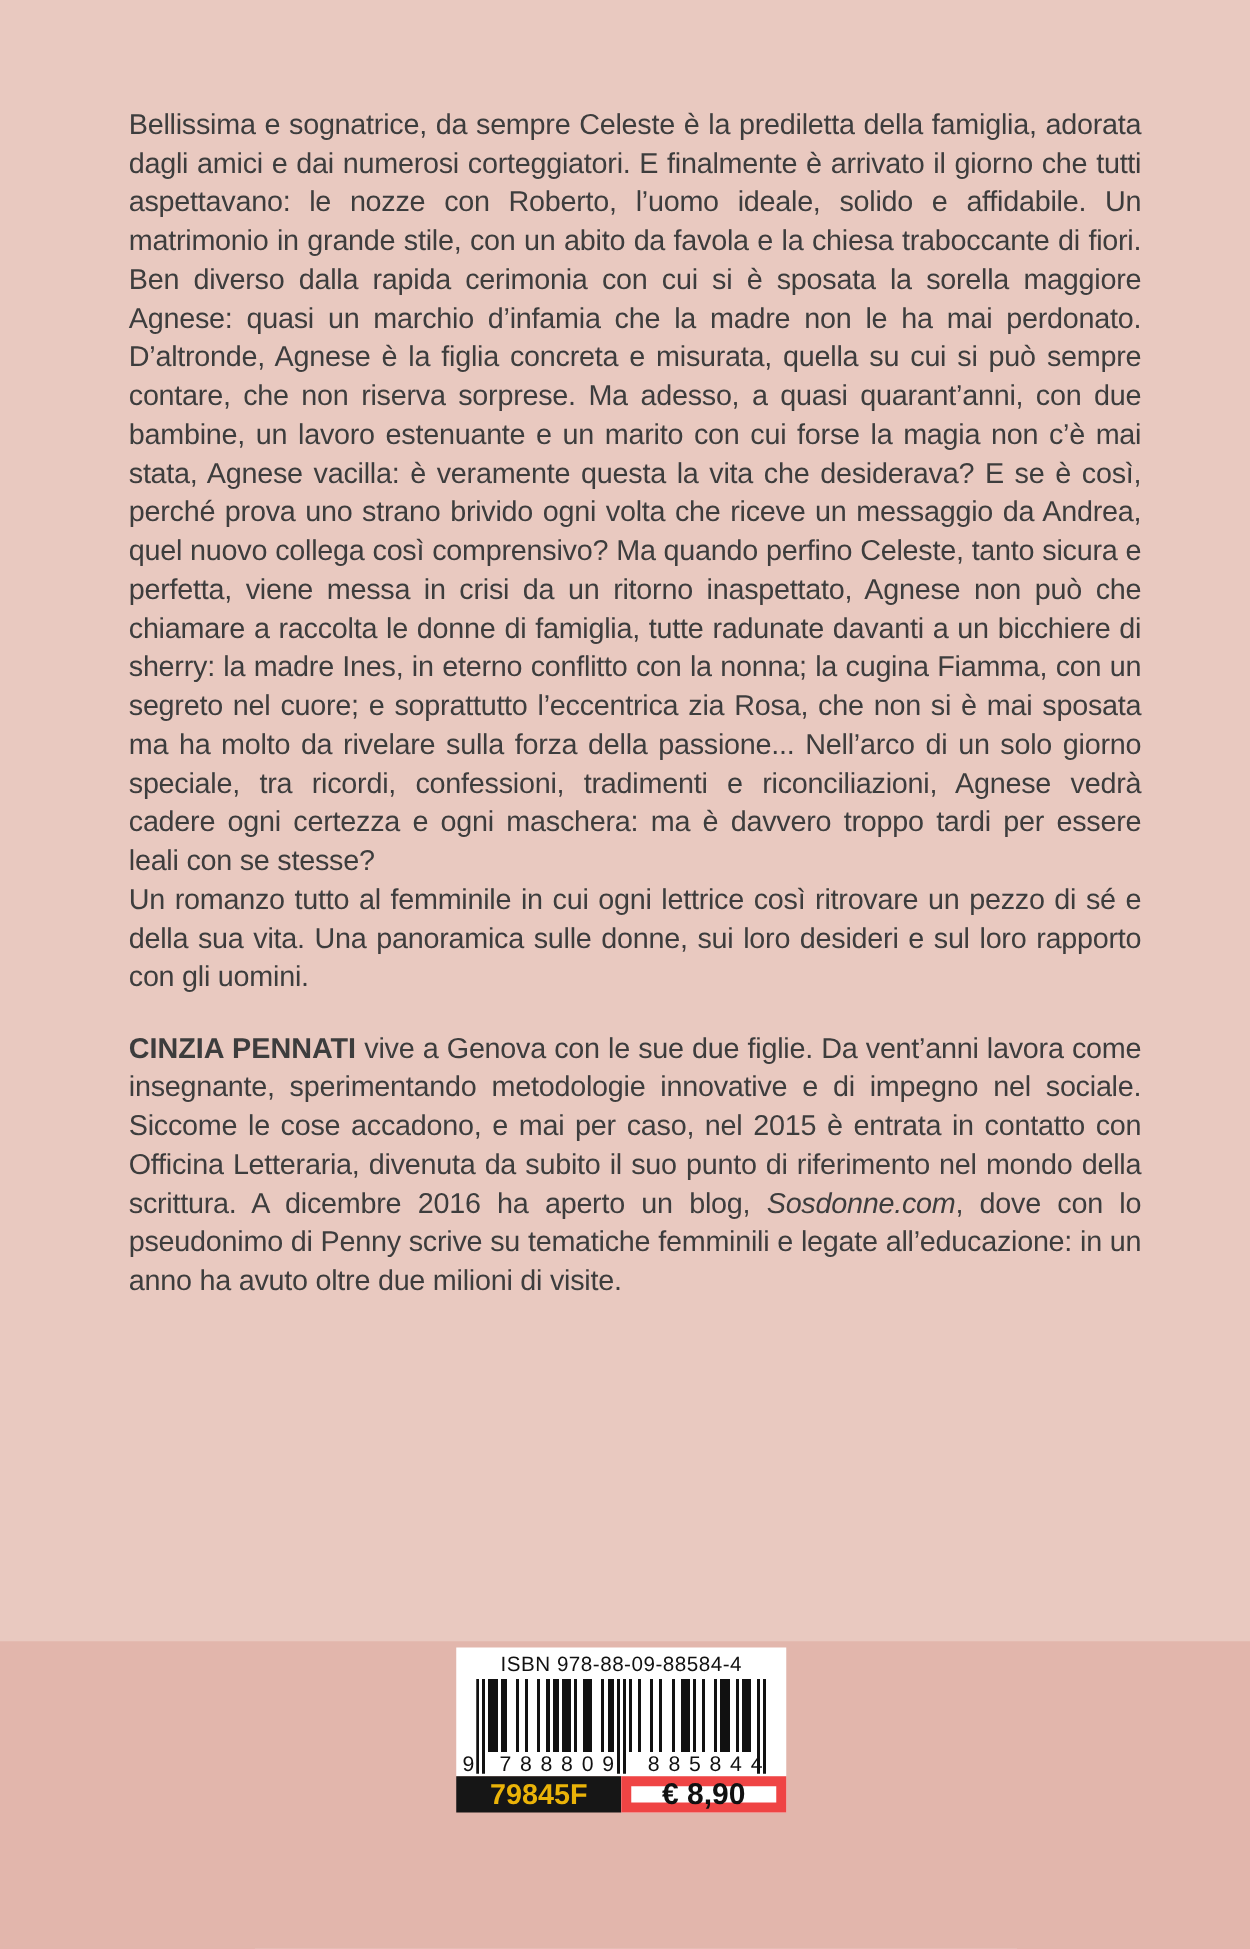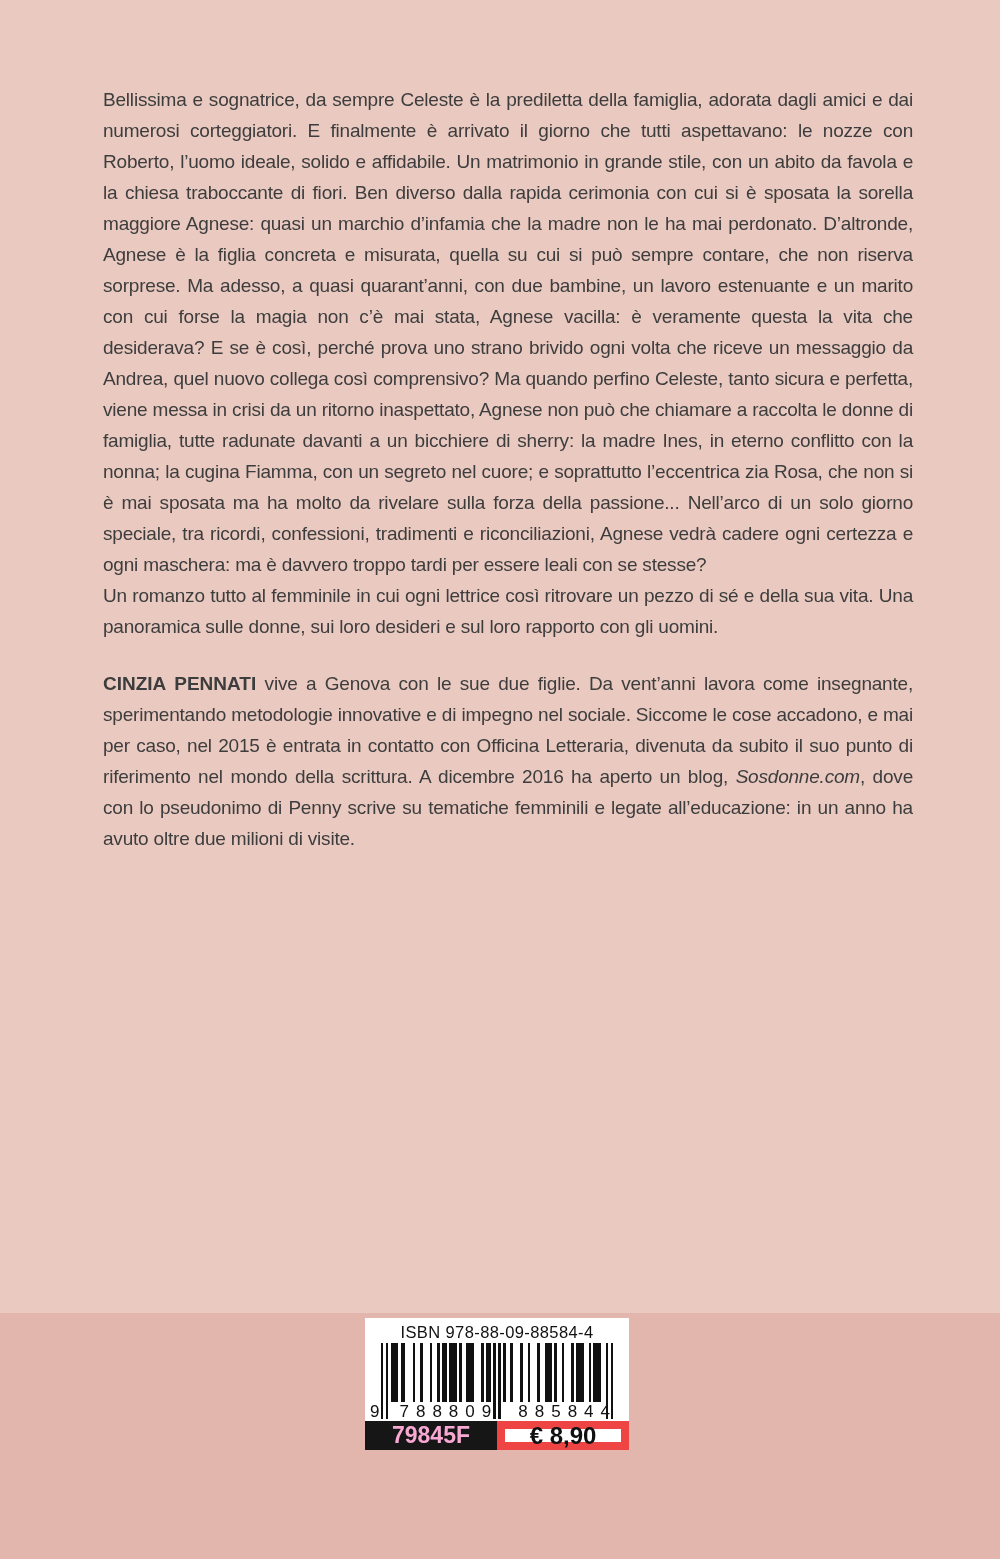--- a/index.html
+++ b/index.html
@@ -21,21 +21,21 @@
     background: #e2b6ac;
   }
   .content {
     position: absolute;
     left: 103px; top: 84px;
     width: 810px;
     color: #3d3d3d;
   }
   p.synopsis, p.bio {
     margin: 0;
-    font-size: 19px;
+    font-size: 23px;
     line-height: 31px;
     text-align: justify;
     font-weight: 300;
     letter-spacing: -0.2px;
   }
   p.bio { margin-top: 26px; }
   .bio-name { font-weight: 700; letter-spacing: 0; }
   .italic { font-style: italic; }
   .credit {
     position: absolute;
@@ -85,21 +85,21 @@
   }
   .bar-digits .grp { letter-spacing: 7px; }
   .barcode-row {
     display: flex;
     height: 29px;
     width: 264px;
   }
   .code-cell {
     width: 132px;
     background: #161616;
-    color: #f9a8d4;
+    color: #eab308;
     font-weight: 700;
     font-size: 23px;
     display: flex;
     align-items: center;
     justify-content: center;
   }
   .price-cell {
     width: 132px;
     box-sizing: border-box;
     background: #ffffff;

